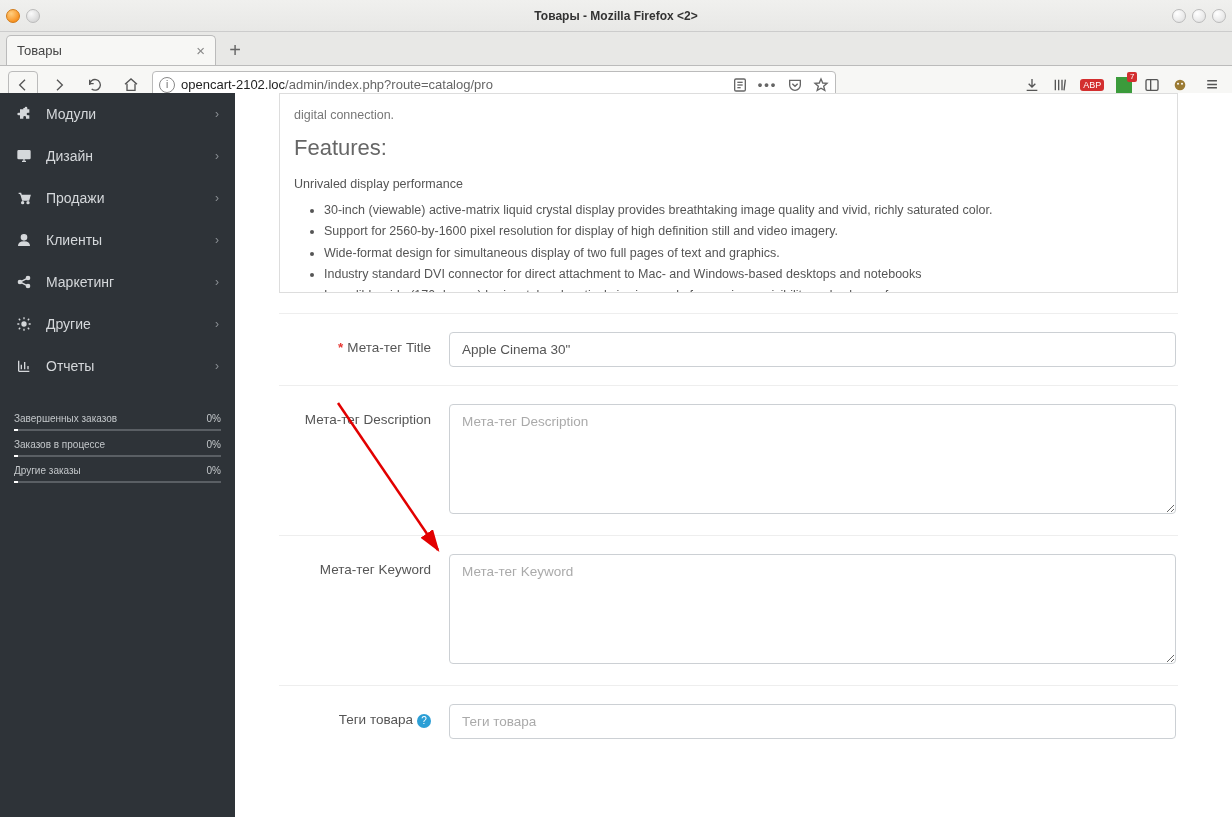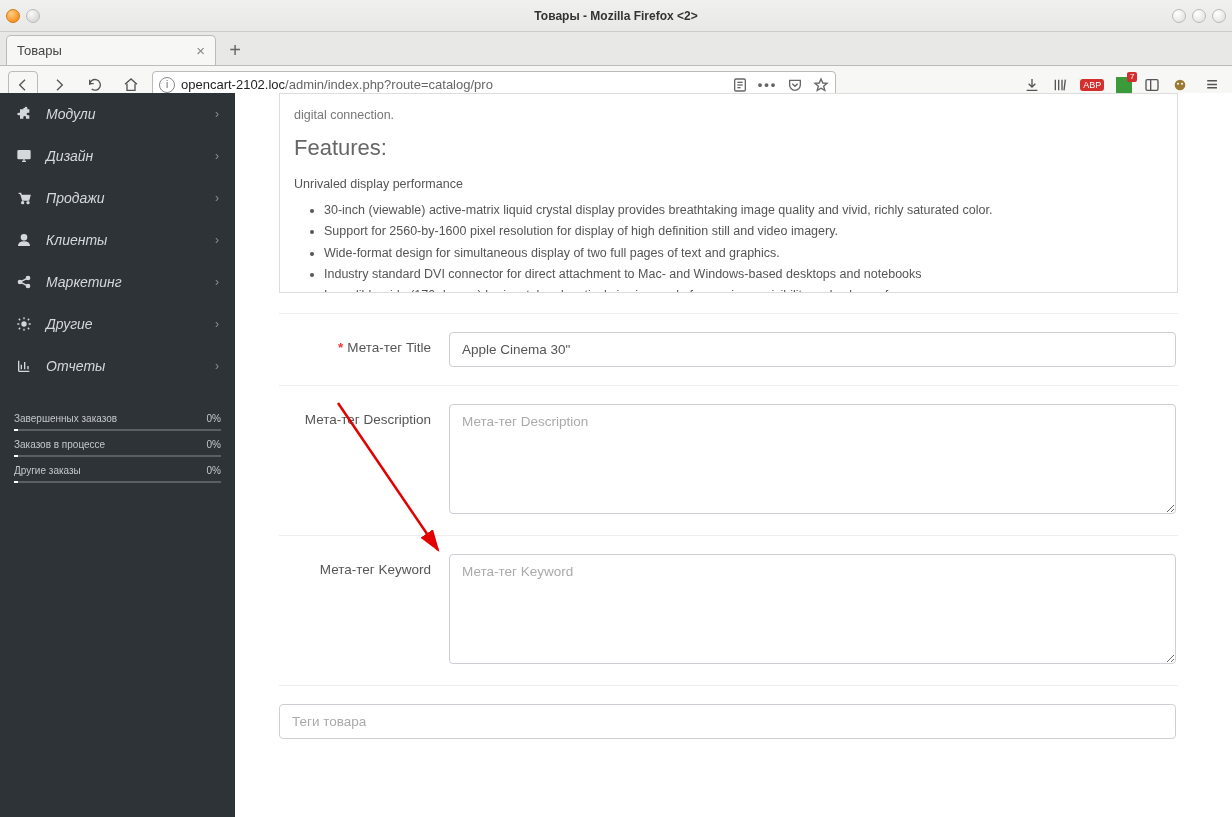--- a/index.html
+++ b/index.html
@@ -33,21 +33,21 @@
 .dl-flag::after{content:"";position:absolute;bottom:-3px;left:3px;border-left:5px solid transparent;border-right:5px solid transparent;border-top:6px solid #3b9b3b;}
 .dl-flag .num{position:absolute;top:-5px;right:-5px;width:10px;height:10px;background:#d32f2f;color:#fff;font-size:8px;text-align:center;line-height:10px;border-radius:2px;}
 .ham { font-size: 20px; padding: 0 6px; }
 
 
 .page { position: absolute; top: 93px; left: 0; right: 0; bottom: 0; display: flex; background: #fff; }
 
 
 .sidebar { width: 235px; background: #2e3338; color: #c5c9cc; display: flex; flex-direction: column; overflow: auto; }
 .side-item { display: flex; align-items: center; height: 42px; padding: 0 16px; justify-content: space-between; cursor: pointer; font-size: 14px; color: #d5d8db; }
-.side-item .lbl { display: flex; align-items: center; gap: 14px; font-style: italic; }
+.side-item .lbl { display: flex; align-items: center; gap: 14px; }
 .side-item .chev { color: #8a8f94; font-size: 12px; }
 .side-stats { margin: 18px 14px; }
 .stat-row { font-size: 10px; color: #c3c7ca; display: flex; justify-content: space-between; padding: 8px 0 5px; border-bottom: 2px solid #5a5f64; position: relative;}
 .stat-row .bar { position: absolute; left:0; right:0; bottom:-2px; height:2px; background:#fff; width: 4px;}
 
 .content { flex: 1; overflow: auto; background: #fff; padding-right: 18px; }
 .panel { background: #fff; border: 1px solid #e5e5e5; margin: 0 18px 2px 26px; }
 .desc-area { border: 1px solid #ddd; margin: 0 0 20px 0; padding: 12px 14px 14px; color: #555; font-size: 12.5px; line-height: 1.55; background:#fff; height: 200px; overflow: hidden; position: relative;}
 .desc-area h2 { font-size: 22px; color: #666; margin: 6px 0 10px; font-weight: normal;}
 .desc-area ul { padding-left: 30px; margin-top: 6px;}
@@ -283,20 +283,21 @@
         <div class="form-ctrl"><textarea placeholder="Мета-тег Description" style=""></textarea></div>
       </div>
 
 
       <div class="form-row">
         <div class="form-label"><span>Мета-тег Keyword</span></div>
         <div class="form-ctrl"><textarea placeholder="Мета-тег Keyword" style=""></textarea></div>
       </div>
 
       <div class="form-row">
+        <div class="form-label"><span>Теги товара</span><span class="help-q">?</span></div>
         <div class="form-ctrl"><input type="text" placeholder="Теги товара" style=""></div>
       </div>
 
     </div>
   </div>
 </div>
 
 <svg class="arrow-svg" style="left:330px;top:395px;" width="130" height="175">
   <defs>
       <marker id="ah" markerWidth="10" markerHeight="10" refX="8" refY="3" orient="auto">

